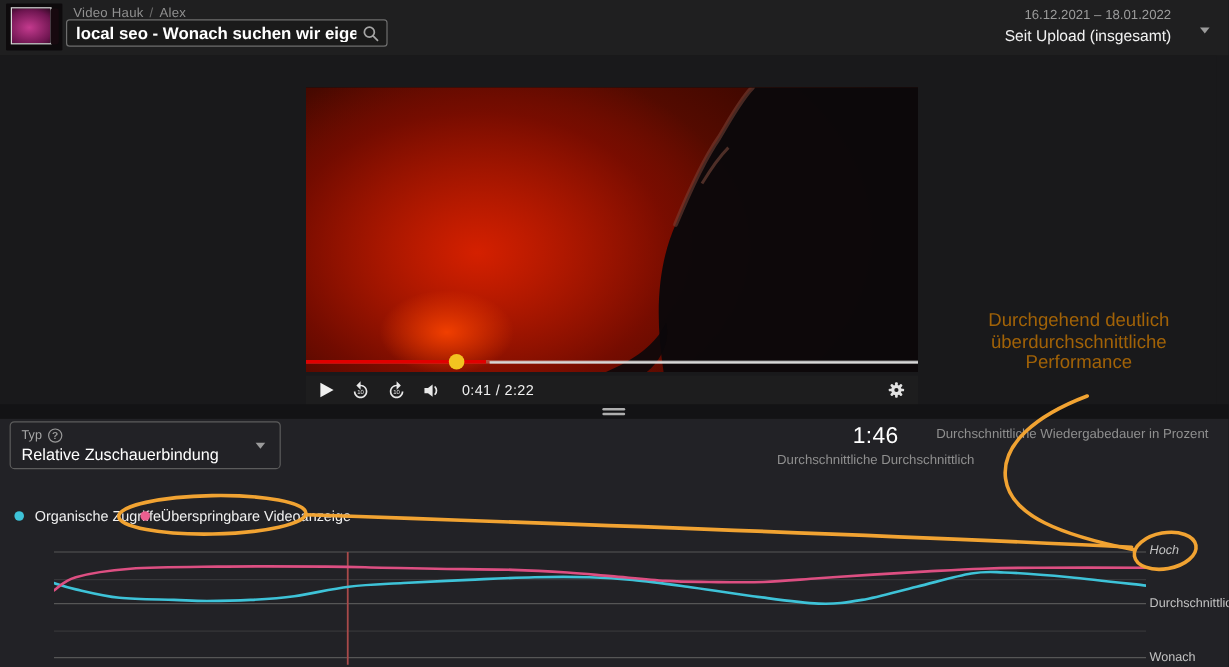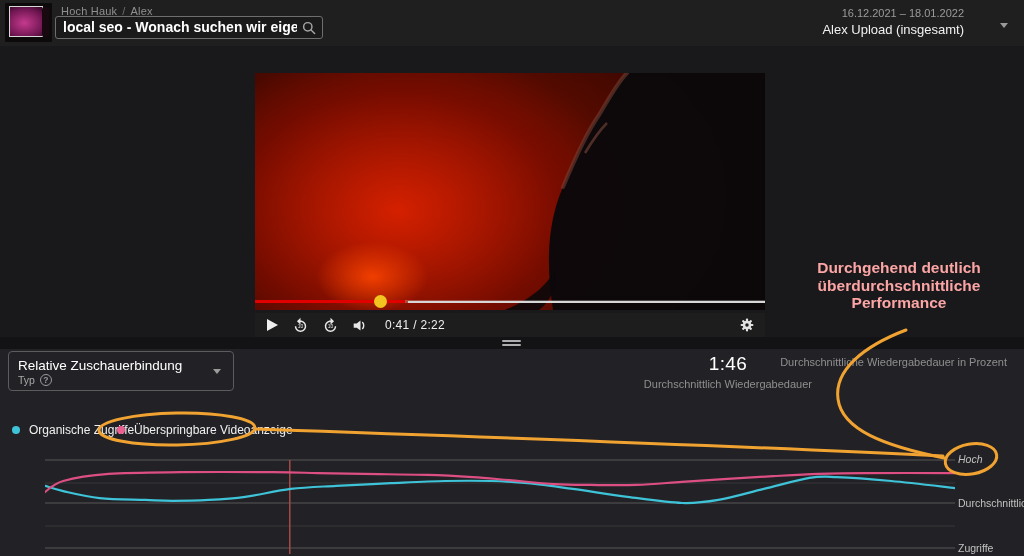--- a/index.html
+++ b/index.html
@@ -15,21 +15,21 @@
       border:1px solid #d8d8d8;
       background: radial-gradient(ellipse 30px 22px at 45% 55%, #c43a8e, #6e1550 65%, #1e0716 100%); }
   #thumb .thumb-figure { position:absolute; right:3px; top:4px; width:7px; height:30px; background:#17090f; border-radius:2px; }
   #breadcrumb { left:61px; top:5px; font-size:11px; color:#909090; letter-spacing:.2px; }
   #breadcrumb .sep { color:#6d6d6d; margin:0 5px; }
   #title-box { left:55px; top:16px; width:268px; height:23px; border:1.5px solid #6e6e6e;
       border-radius:3px; background:#1a1a1a; display:flex; align-items:center; }
   #title-input { flex:1; background:transparent; border:none; outline:none; color:#ffffff;
       font-family:"Liberation Sans", sans-serif; font-size:14px; font-weight:bold; padding:0 4px 1px 7px; }
   #title-search { width:16px; height:16px; margin-right:5px; flex:0 0 auto; }
-  #daterange { right:60px; top:7px; text-align:right; }
+  #daterange { right:48px; top:7px; text-align:right; }
   #daterange .dr-dates { font-size:11px; color:#9b9b9b; }
   #daterange .dr-scope { font-size:13px; color:#f1f1f1; margin-top:3px; }
   .caret-down { width:0; height:0; border-left:4.5px solid transparent; border-right:4.5px solid transparent;
       border-top:5px solid #9b9b9b; }
   #daterange-caret { left:1000px; top:23px; }
 
   
   #main { left:0; top:46px; width:1014px; height:291px; background:#19191b; }
   #player { left:255px; top:27px; width:510px; height:264px; }
   #video-scene { left:0; top:0; width:510px; height:237px; overflow:hidden; background:
@@ -94,32 +94,32 @@
 <body>
 
 <div id="stage">
 
   <div id="header" class="abs">
     <div id="thumb" class="abs">
       <div class="thumb-img"></div>
       <div class="thumb-figure"></div>
     </div>
     <div id="breadcrumb" class="abs">
-      <span>Hoch Hauk</span><span class="sep">/</span><span>Alex</span>
+      <span>Video Hauk</span><span class="sep">/</span><span>Alex</span>
     </div>
     <div id="title-box" class="abs">
       <input id="title-input" value="local seo - Wonach suchen wir eigentlich?" style="">
       <svg id="title-search" viewBox="0 0 20 20">
         <circle cx="8.5" cy="8.5" r="5.2" fill="none" stroke="#a5a5a5" stroke-width="1.8"></circle>
         <line x1="12.6" y1="12.6" x2="17" y2="17" stroke="#a5a5a5" stroke-width="1.8" stroke-linecap="round"></line>
       </svg>
     </div>
     <div id="daterange" class="abs">
       <div class="dr-dates">16.12.2021 – 18.01.2022</div>
-      <div class="dr-scope">Alex Upload (insgesamt)</div>
+      <div class="dr-scope">Seit Upload (insgesamt)</div>
     </div>
     <div id="daterange-caret" class="abs caret-down"></div>
   </div>
 
   <div id="main" class="abs">
     <div id="player" class="abs">
       <div id="video-scene" class="abs">
         <svg width="510" height="237" viewBox="0 0 510 237">
           <path d="M298,237 C290,185 294,146 308,114 C318,90 330,62 344,42 C352,29 362,10 372,0 L510,0 L510,237 Z" fill="#0b080a" opacity="0.97"></path>
           <path d="M308,114 C318,90 330,62 344,42 C352,29 362,10 372,0" fill="none" stroke="#7a4336" stroke-width="4" opacity="0.55" stroke-linecap="round"></path>
@@ -181,32 +181,32 @@
     <div id="drag-handle" class="abs">
       <div></div>
         <div></div>
     </div>
   </div>
 
   <div id="bottom" class="abs">
 
     <div id="typ-box" class="abs">
       <div id="typ-inner">
-        <div id="typ-value">Relative Zuschauerbindung</div>
         <div id="typ-label-row">
           <span id="typ-label">Typ</span>
           <span id="typ-help">?</span>
         </div>
+        <div id="typ-value">Relative Zuschauerbindung</div>
       </div>
       <div id="typ-caret" class="caret-down"></div>
     </div>
 
     <div id="metric-1" class="abs metric">
       <div class="m-value">1:46</div>
-      <div class="m-label">Durchschnittlich Wiedergabedauer</div>
+      <div class="m-label">Durchschnittliche Durchschnittlich</div>
     </div>
     <div id="metric-2" class="abs metric">
       <div class="m-label">Durchschnittliche Wiedergabedauer in Prozent</div>
     </div>
 
     <div id="legend-1" class="abs legend-item">
       <span class="legend-dot" style="background: rgb(62, 195, 216);"></span>
       <span class="legend-label">Organische Zugriffe</span>
     </div>
     <div id="legend-2" class="abs legend-item">
@@ -221,26 +221,26 @@
         <line x1="0" y1="53" x2="910" y2="53" stroke="#565656" stroke-width="1"></line>
         <line x1="0" y1="76" x2="910" y2="76" stroke="#363639" stroke-width="1"></line>
         <line x1="0" y1="98" x2="910" y2="98" stroke="#565656" stroke-width="1"></line>
       <line x1="244.79000000000002" x2="244.79000000000002" y1="10" y2="104" stroke="#a84a4a" stroke-width="1.5"></line>
           <path d="M0,35.84 C3.033333333333333,36.72 9.1,39.06666666666666 18.2,41.12 C27.299999999999997,43.17333333333333 40.95,46.69333333333333 54.6,48.16 C68.25,49.626666666666665 87.96666666666665,49.480000000000004 100.1,49.92 C112.23333333333333,50.36 116.78333333333335,50.8 127.4,50.8 C138.01666666666668,50.8 151.66666666666666,50.58 163.79999999999998,49.92 C175.9333333333333,49.260000000000005 186.54999999999998,48.67333333333334 200.2,46.84 C213.85,45.00666666666667 230.53333333333336,40.75333333333334 245.70000000000002,38.92 C260.8666666666667,37.086666666666666 274.51666666666665,36.79333333333334 291.2,35.84 C307.8833333333333,34.88666666666667 327.6,34.00666666666667 345.8,33.2 C364,32.39333333333334 383.71666666666664,31.366666666666667 400.4,31 C417.0833333333333,30.633333333333333 432.25,30.633333333333333 445.9,31 C459.54999999999995,31.366666666666667 468.65000000000003,31.880000000000003 482.3,33.2 C495.95,34.52 511.1166666666666,36.64666666666667 527.8,38.92 C544.4833333333332,41.193333333333335 564.1999999999999,44.49333333333334 582.4,46.84 C600.6,49.18666666666667 621.8333333333334,52.486666666666665 637,53 C652.1666666666666,53.513333333333335 659.75,52.266666666666666 673.4,49.92 C687.05,47.57333333333334 703.7333333333333,42.586666666666666 718.9,38.92 C734.0666666666666,35.25333333333334 752.2666666666667,29.900000000000002 764.4,27.92 C776.5333333333333,25.94 778.0500000000001,26.52666666666667 791.7,27.040000000000003 C805.35,27.553333333333335 826.5833333333334,29.166666666666668 846.3000000000001,31 C866.0166666666668,32.833333333333336 899.3833333333333,36.86666666666667 910,38.04" fill="none" stroke="#3ec3d8" stroke-width="2.2" stroke-linejoin="round" stroke-linecap="round"></path>
           <path d="M0,42 C3.033333333333333,40.166666666666664 7.583333333333332,34.00666666666667 18.2,31 C28.816666666666666,27.993333333333332 43.983333333333334,25.426666666666662 63.7,23.959999999999997 C83.41666666666667,22.493333333333332 109.2,22.493333333333336 136.5,22.200000000000003 C163.8,21.90666666666667 204.75,22.053333333333338 227.5,22.200000000000003 C250.25,22.346666666666668 257.8333333333333,22.786666666666665 273,23.08 C288.1666666666667,23.37333333333333 300.3,23.666666666666664 318.5,23.959999999999997 C336.7,24.25333333333333 364,24.326666666666664 382.2,24.84 C400.4,25.353333333333335 414.04999999999995,26.160000000000004 427.7,27.040000000000003 C441.35,27.92 450.45000000000005,28.946666666666665 464.1,30.119999999999997 C477.75,31.29333333333333 495.95000000000005,33.27333333333333 509.6,34.08 C523.25,34.88666666666666 532.35,34.81333333333333 546,34.96 C559.65,35.10666666666667 576.3333333333334,35.473333333333336 591.5,34.96 C606.6666666666666,34.446666666666665 621.8333333333334,32.906666666666666 637,31.880000000000003 C652.1666666666666,30.853333333333335 667.3333333333334,29.75333333333333 682.5,28.799999999999997 C697.6666666666666,27.846666666666664 712.8333333333334,26.96666666666667 728,26.16 C743.1666666666666,25.35333333333333 758.3333333333334,24.47333333333333 773.5,23.959999999999997 C788.6666666666666,23.446666666666665 796.25,23.226666666666667 819,23.08 C841.75,22.93333333333333 894.8333333333334,23.08 910,23.08" fill="none" stroke="#dd4f82" stroke-width="2.2" stroke-linejoin="round" stroke-linecap="round"></path>
         </svg>
     </div>
     <div id="axis-hoch" class="abs axis-label">Hoch</div>
     <div id="axis-mittel" class="abs axis-label">Durchschnittlich</div>
-    <div id="axis-niedrig" class="abs axis-label">Zugriffe</div>
+    <div id="axis-niedrig" class="abs axis-label">Wonach</div>
   </div>
 
   <svg id="annot-svg" class="abs" viewBox="0 0 1024 556">
     <ellipse class="annot" cx="177" cy="429" rx="78" ry="16" fill="none" stroke-width="3" transform="rotate(-1 177 429)" stroke="#f1a332"></ellipse>
     <path class="annot" d="M 255 429 C 430 435, 720 445, 943 456" fill="none" stroke-width="3" stroke-linecap="round" stroke="#f1a332"></path>
     <path class="annot" d="M 906 330 C 864 346, 834 370, 838 399 C 842 430, 885 446, 944 458" fill="none" stroke-width="3" stroke-linecap="round" stroke="#f1a332"></path>
     <ellipse class="annot" cx="971" cy="459" rx="26" ry="15" fill="none" stroke-width="3" transform="rotate(-10 971 459)" stroke="#f1a332"></ellipse>
   </svg>
-  <div id="annot-text" class="abs" style="color: #fca5a5; font-weight: bold;">Durchgehend deutlich
+  <div id="annot-text" class="abs" style="color: #a16207;">Durchgehend deutlich
 überdurchschnittliche
 Performance</div>
 
 </div>
 
 </body></html>

